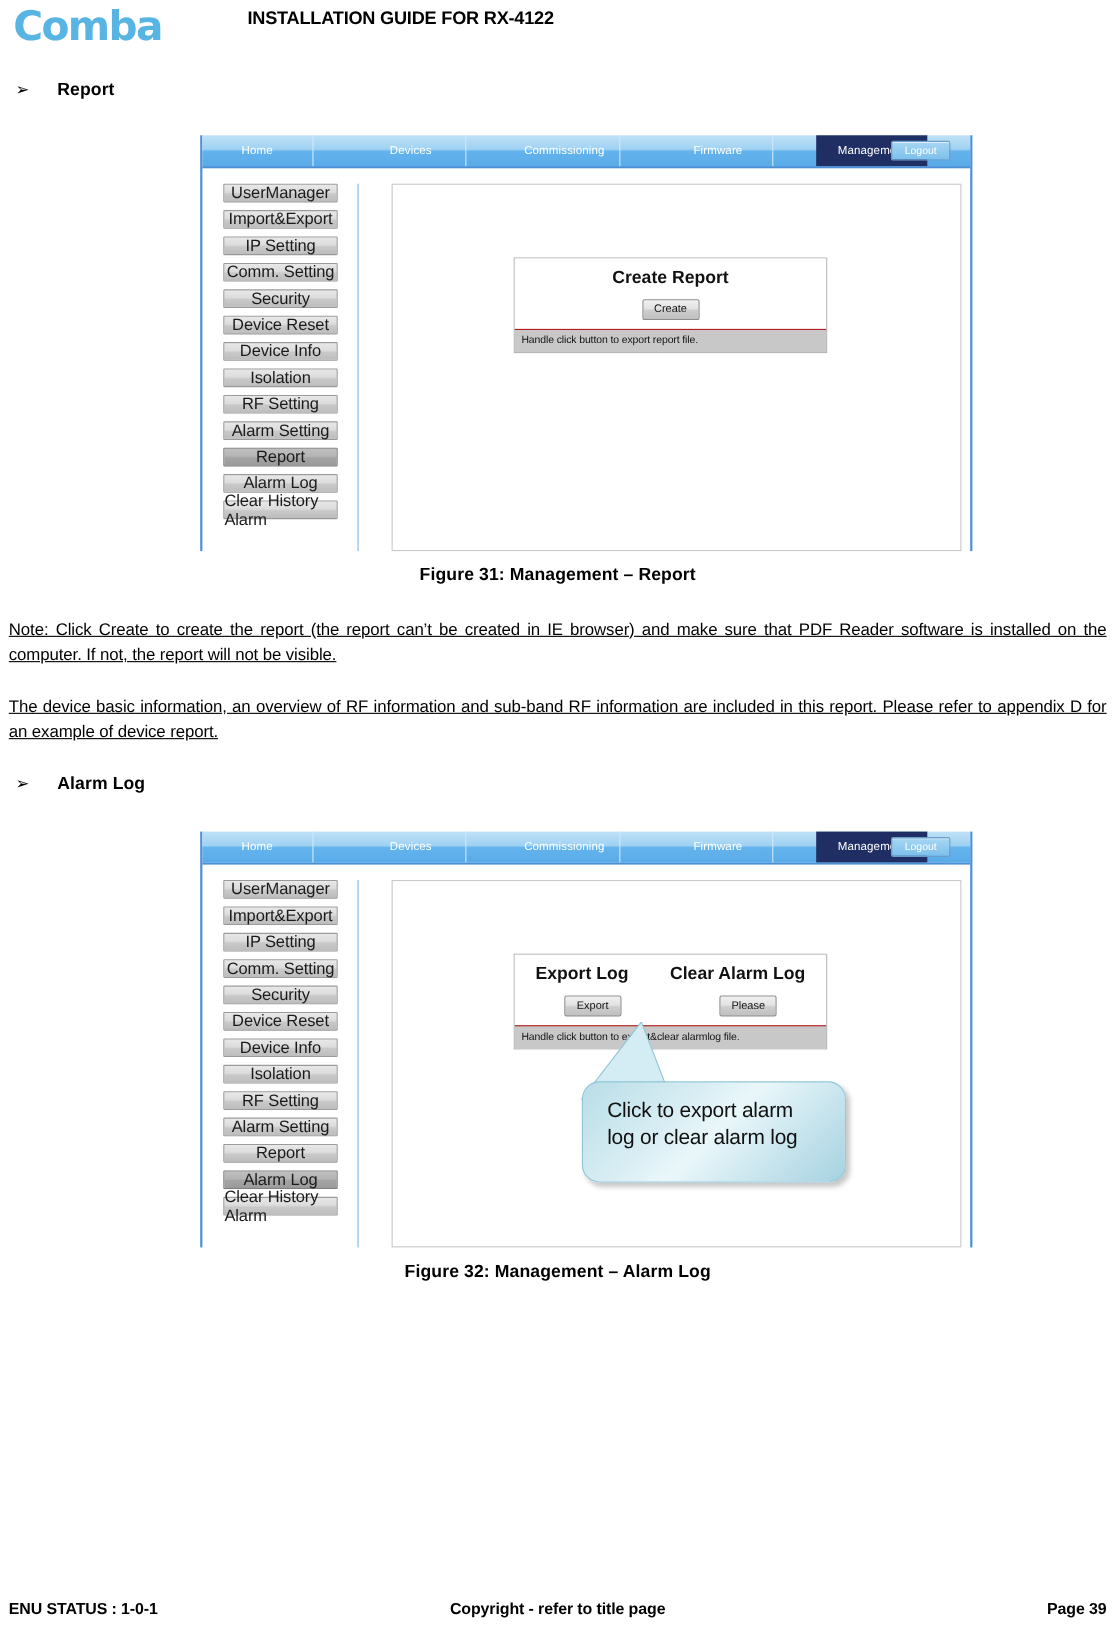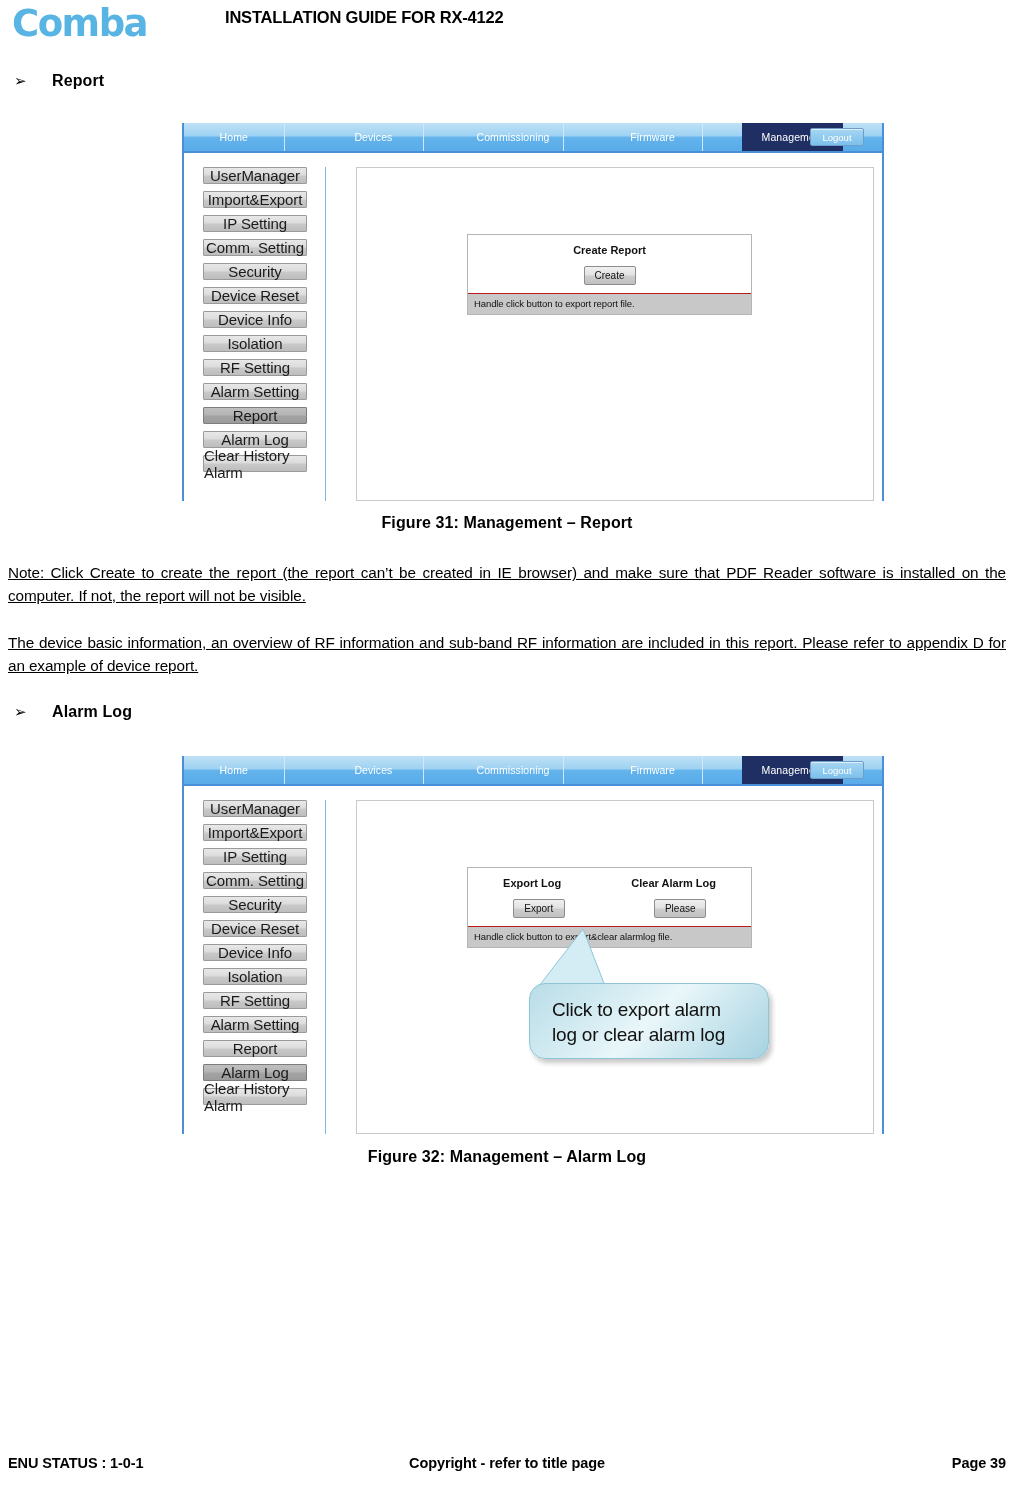--- a/index.html
+++ b/index.html
@@ -194,21 +194,21 @@
     background: #ffffff;
     box-sizing: border-box;
   }
   .panel-inner {
     background: #ffffff;
     padding: 9px 0 8px 0;
   }
   .panel-row-labels {
     display: flex;
     justify-content: space-around;
-    font-size: 11px;
+    font-size: 16px;
     font-weight: bold;
     color: #111;
     margin-bottom: 10px;
   }
   .panel-row-buttons {
     display: flex;
     justify-content: space-around;
   }
   .panel-btn {
     width: 50px;
@@ -237,21 +237,21 @@
   }
   .callout-tail {
     position: absolute;
     left: 0; top: 0;
   }
   .callout-bubble {
     position: absolute;
     left: 42px;
     top: 54px;
     width: 240px;
-    height: 76px;
+    height: 92px;
     border-radius: 16px;
     border: 1px solid #8fc6d6;
     background: linear-gradient(135deg, #b9dde7 0%, #d9eef4 35%, #eaf7fa 50%, #c3e2ec 78%, #a5d2e0 100%);
     box-shadow: 3px 4px 5px rgba(0,0,0,0.22);
     box-sizing: border-box;
     padding: 13px 0 0 22px;
   }
   .callout-text {
     font-size: 19px;
     line-height: 25px;

